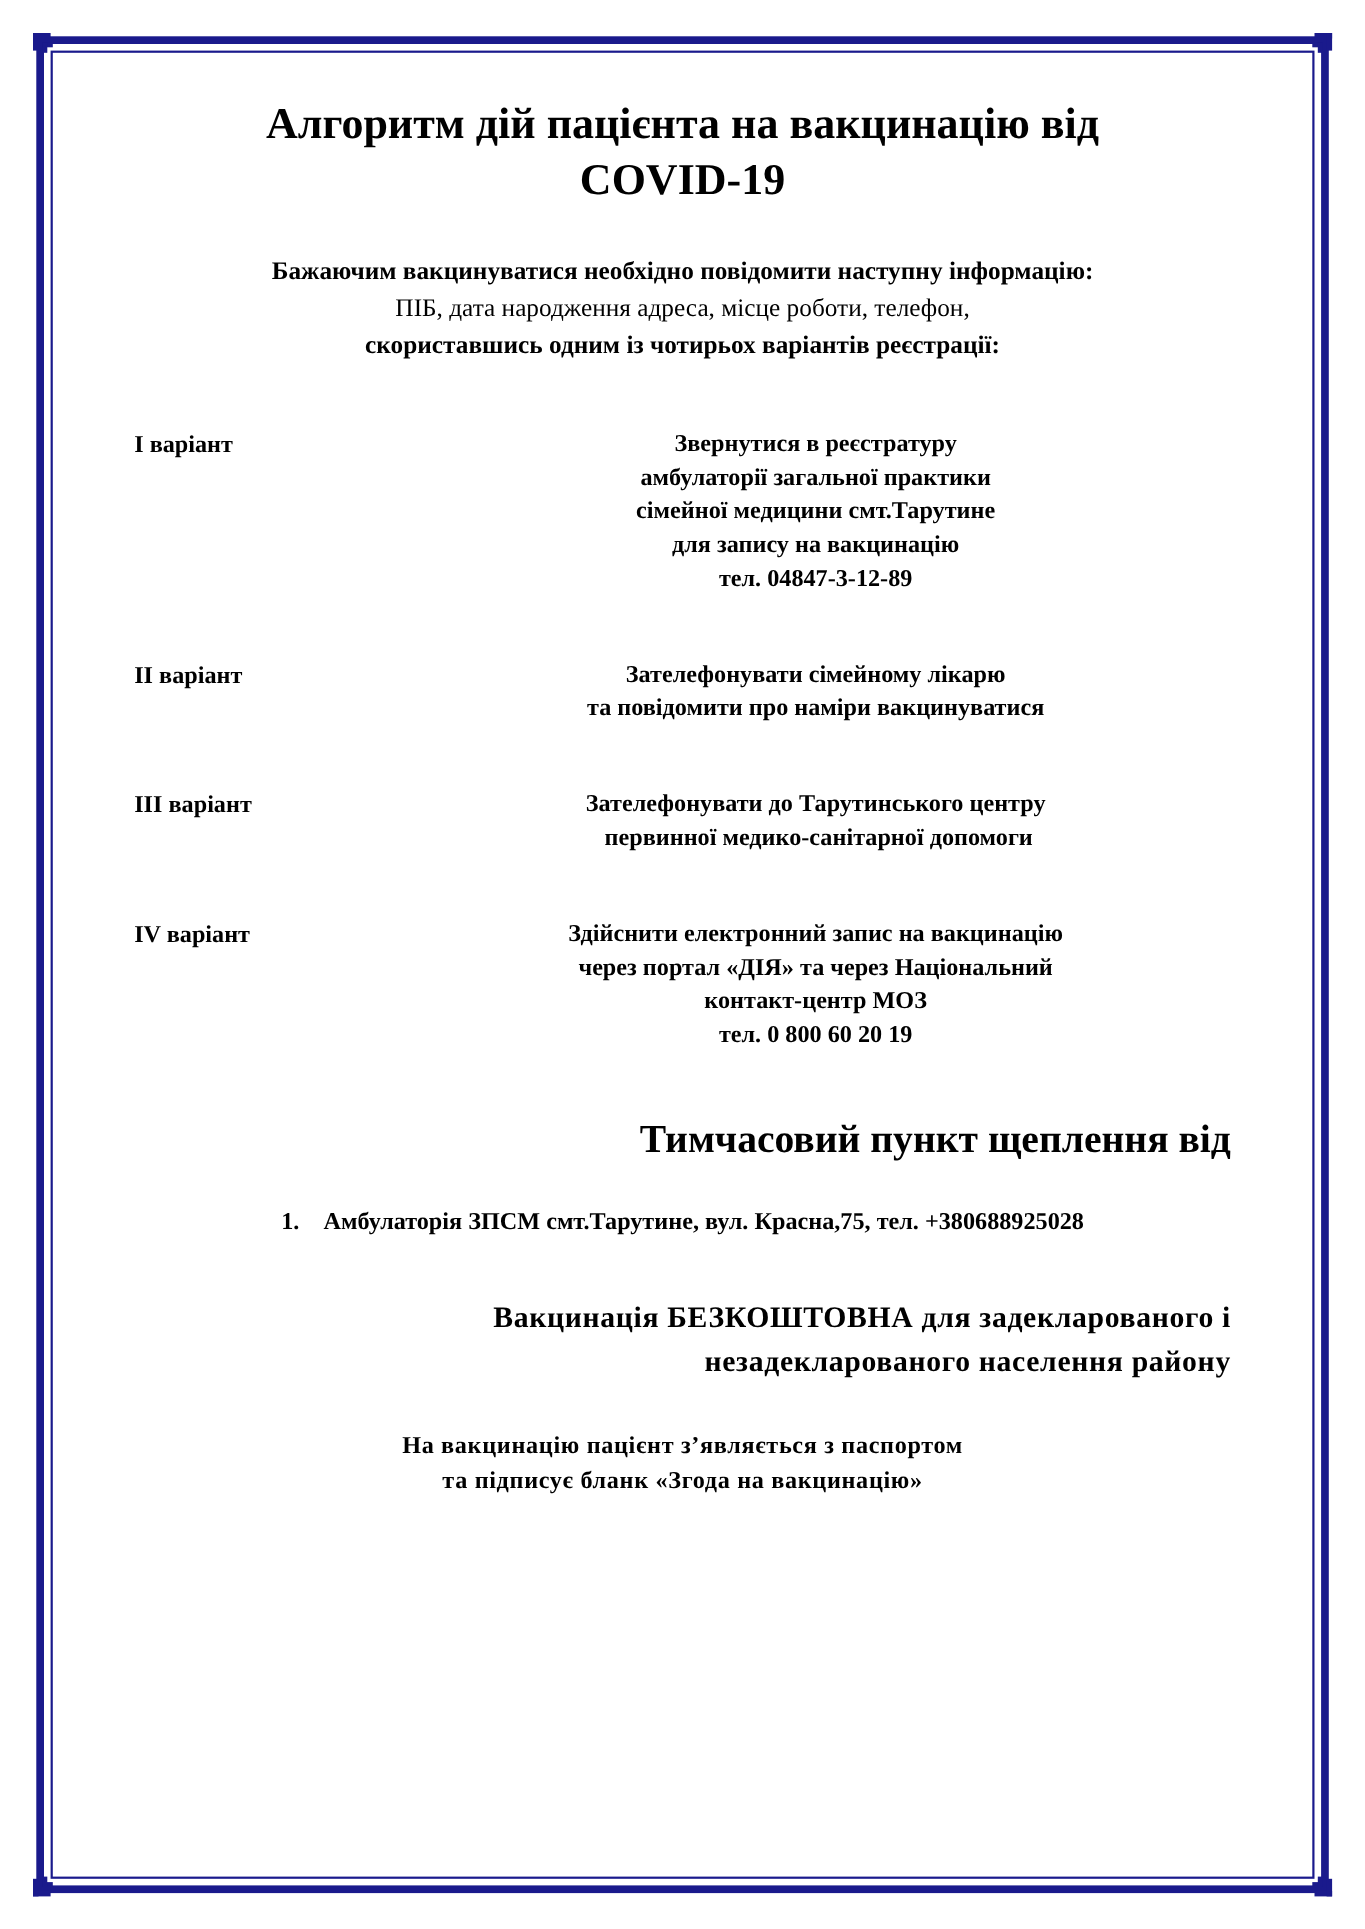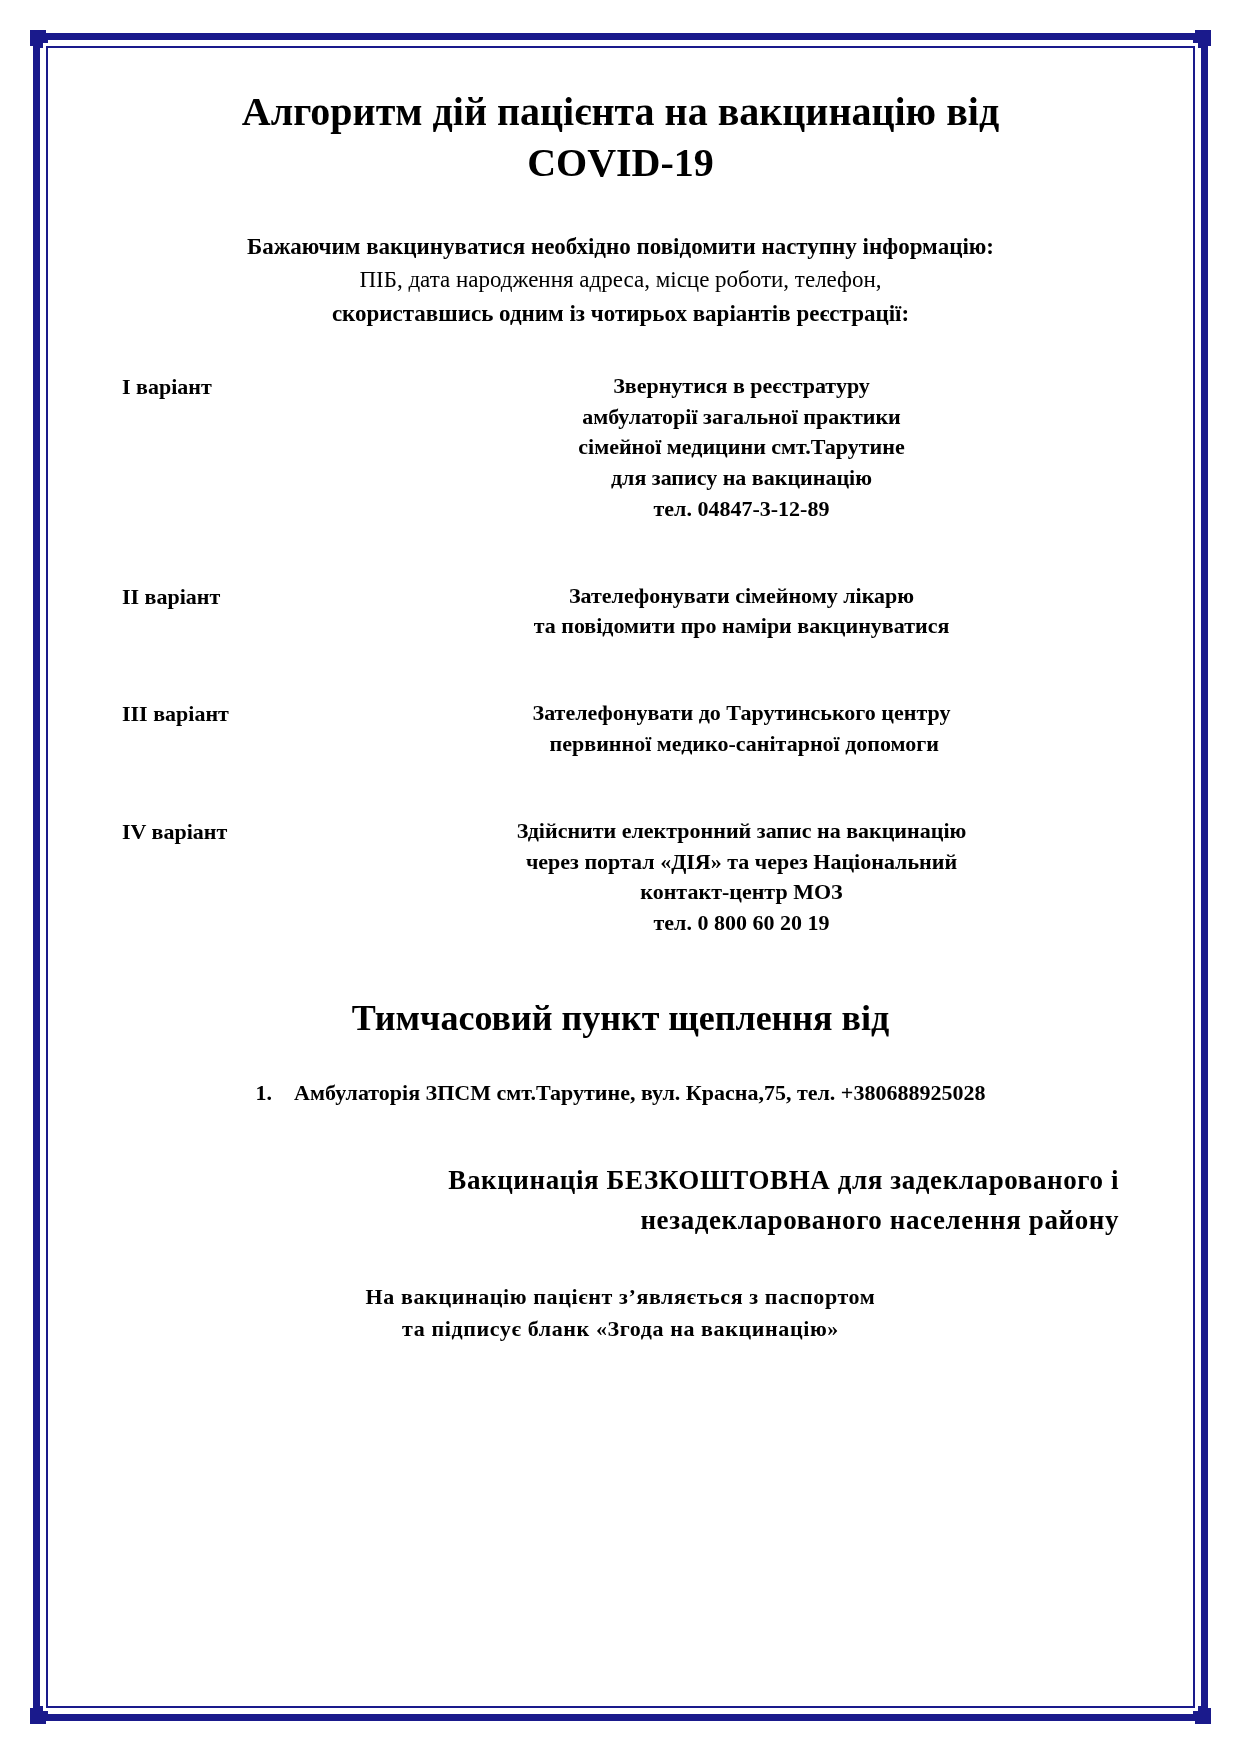--- a/index.html
+++ b/index.html
@@ -102,21 +102,21 @@
   .intro {
     margin-top: 42px;
     text-align: center;
     font-size: 23px;
     line-height: 1.44;
   }
   .intro .ln-b { font-weight: bold; }
   .intro .ln-n { font-weight: normal; }
 
   .variants {
-    margin-top: 41px;
+    margin-top: 58px;
   }
   .variant {
     display: flex;
     align-items: flex-start;
     margin-bottom: 56px;
   }
   .variant-label {
     width: 242px;
     flex: 0 0 242px;
     font-weight: bold;
@@ -127,21 +127,21 @@
   .variant-lines {
     flex: 1 1 auto;
     font-weight: bold;
     font-size: 22px;
     line-height: 1.40;
     text-align: center;
   }
   .variant-lines div { white-space: pre; }
 
   .section-title {
-    text-align: center;
+    text-align: right;
     font-weight: bold;
     font-size: 36px;
     line-height: 1.30;
     margin-top: 26px;
   }
   .section-title span { display: block; }
 
   .points {
     margin-top: 36px;
     font-size: 22px;

